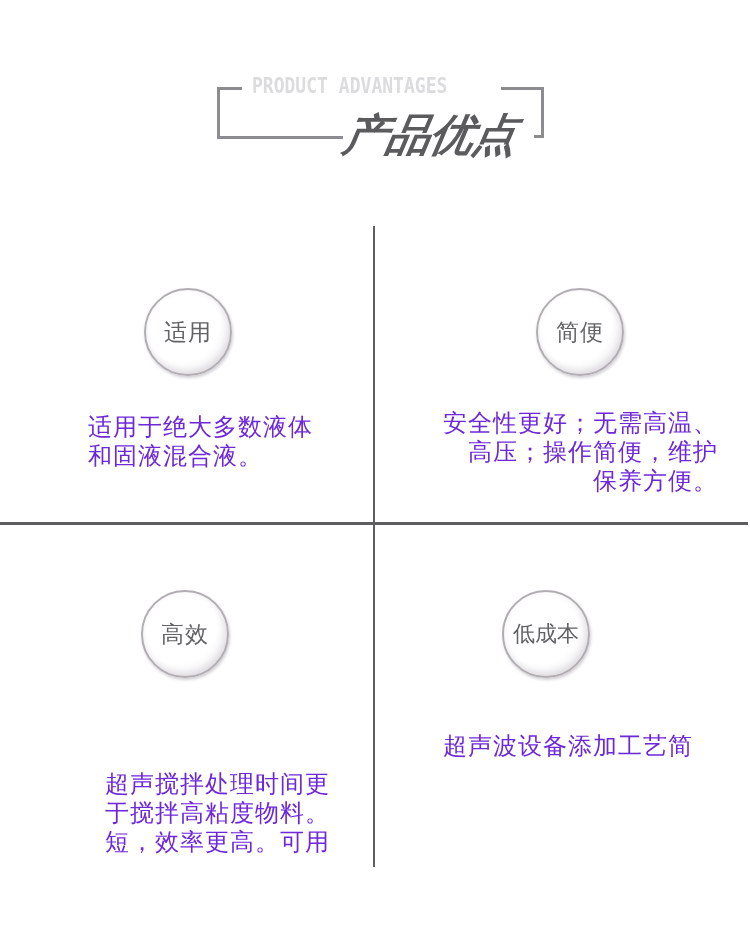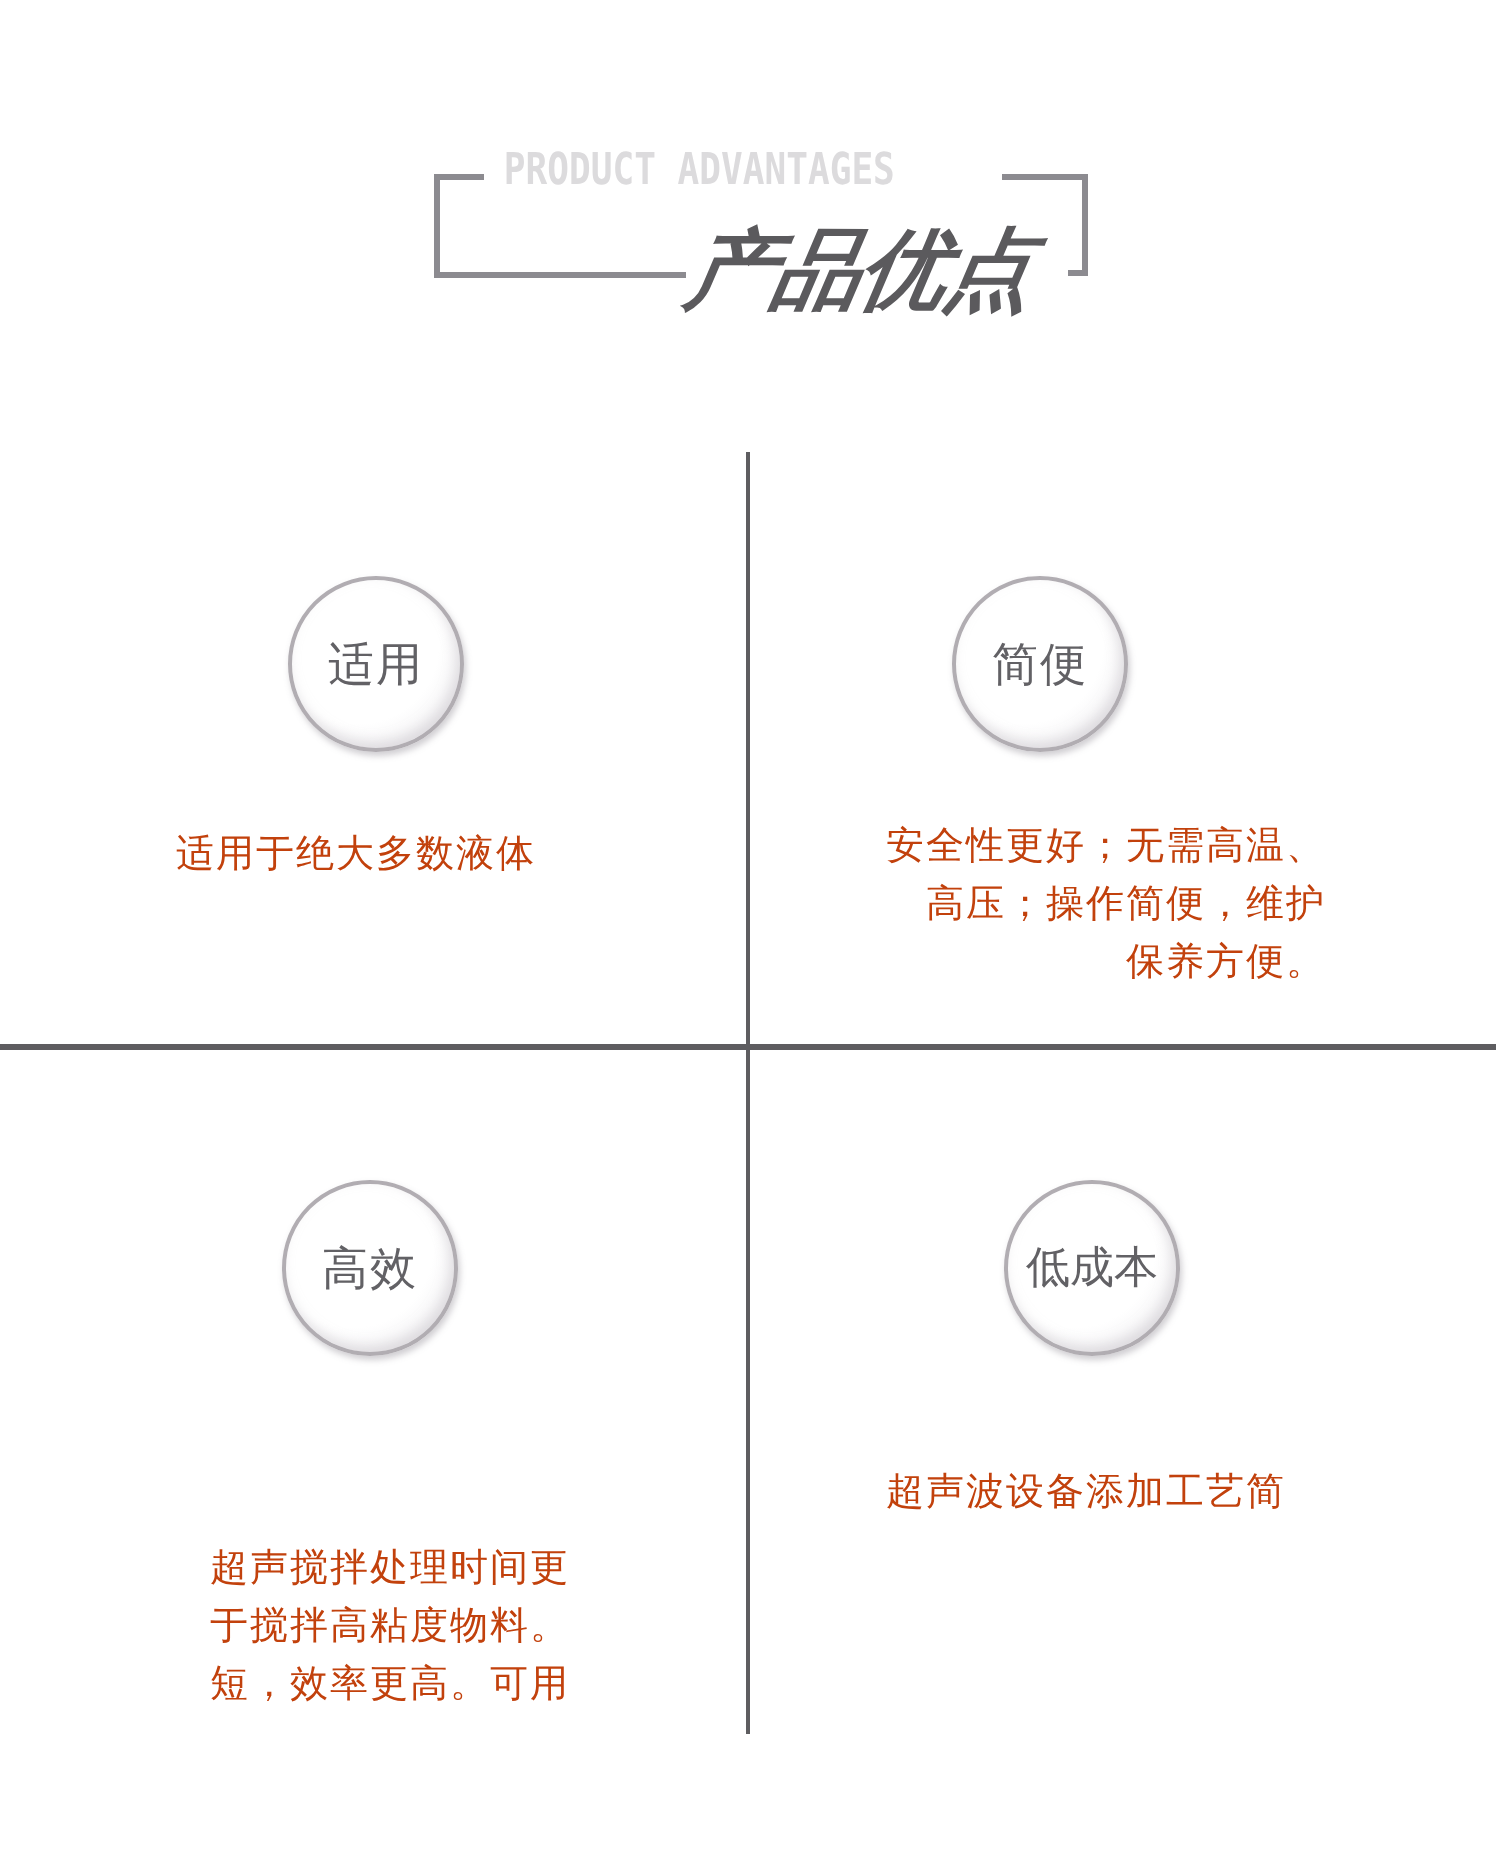--- a/index.html
+++ b/index.html
@@ -87,23 +87,23 @@
       color: #626165;
       letter-spacing: 1px;
       white-space: nowrap;
     }
     .circle-label.three {
       font-size: 22px;
       letter-spacing: 0px;
     }
     .desc {
       position: absolute;
-      font-size: 19px;
+      font-size: 24px;
       line-height: 29px;
-      color: #c2410c;
+      color: #6d28d9;
       letter-spacing: 1px;
     }
     .desc .line {
       display: block;
       white-space: nowrap;
     }
   </style>
 </head>
 <body>
 
@@ -123,25 +123,26 @@
 
 <div class="vline"></div>
 <div class="hline"></div>
 
 <div>
   <div class="circle" style="left:144px; top:288px;align-items:center;">
     <span class="circle-label">适用</span>
   </div>
   <div class="desc" style="left:88px; top:413px;">
     <span class="line">适用于绝大多数液体</span>
+    <span class="line">和固液混合液。</span>
   </div>
 </div>
 
 <div>
-  <div class="circle" style="left:476px; top:288px;">
+  <div class="circle" style="left:536px; top:288px;">
     <span class="circle-label">简便</span>
   </div>
   <div class="desc" style="left:443px; top:409px;text-align:right;">
     <span class="line">安全性更好；无需高温、</span>
     <span class="line">高压；操作简便，维护</span>
     <span class="line">保养方便。</span>
   </div>
 </div>
 
 <div>

